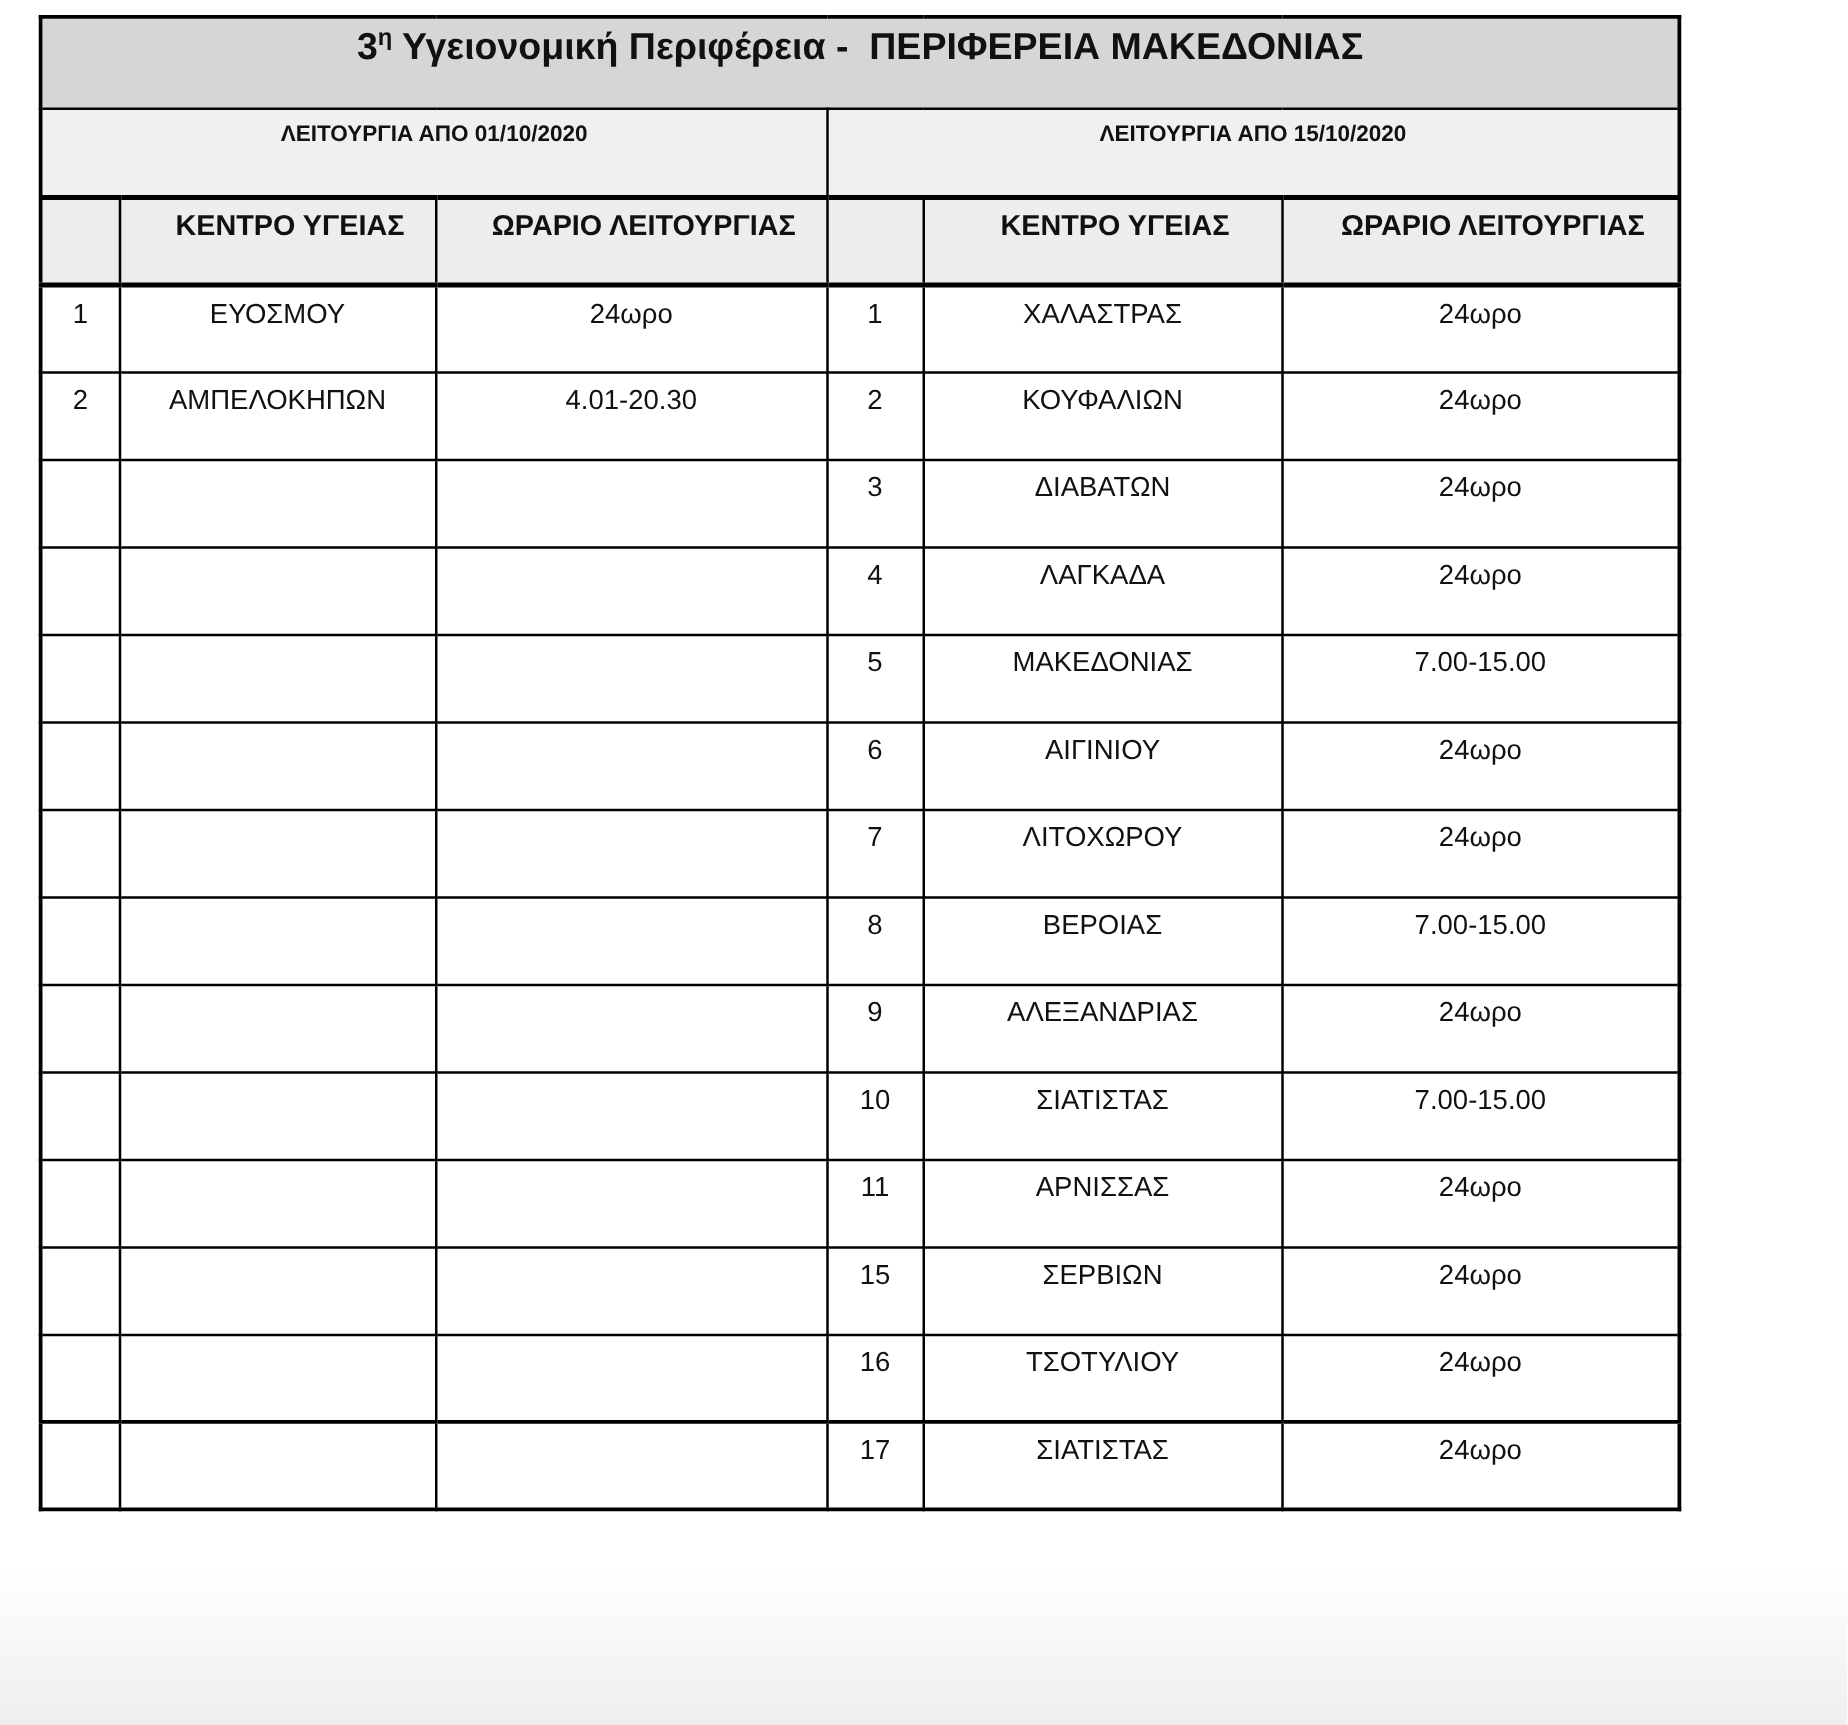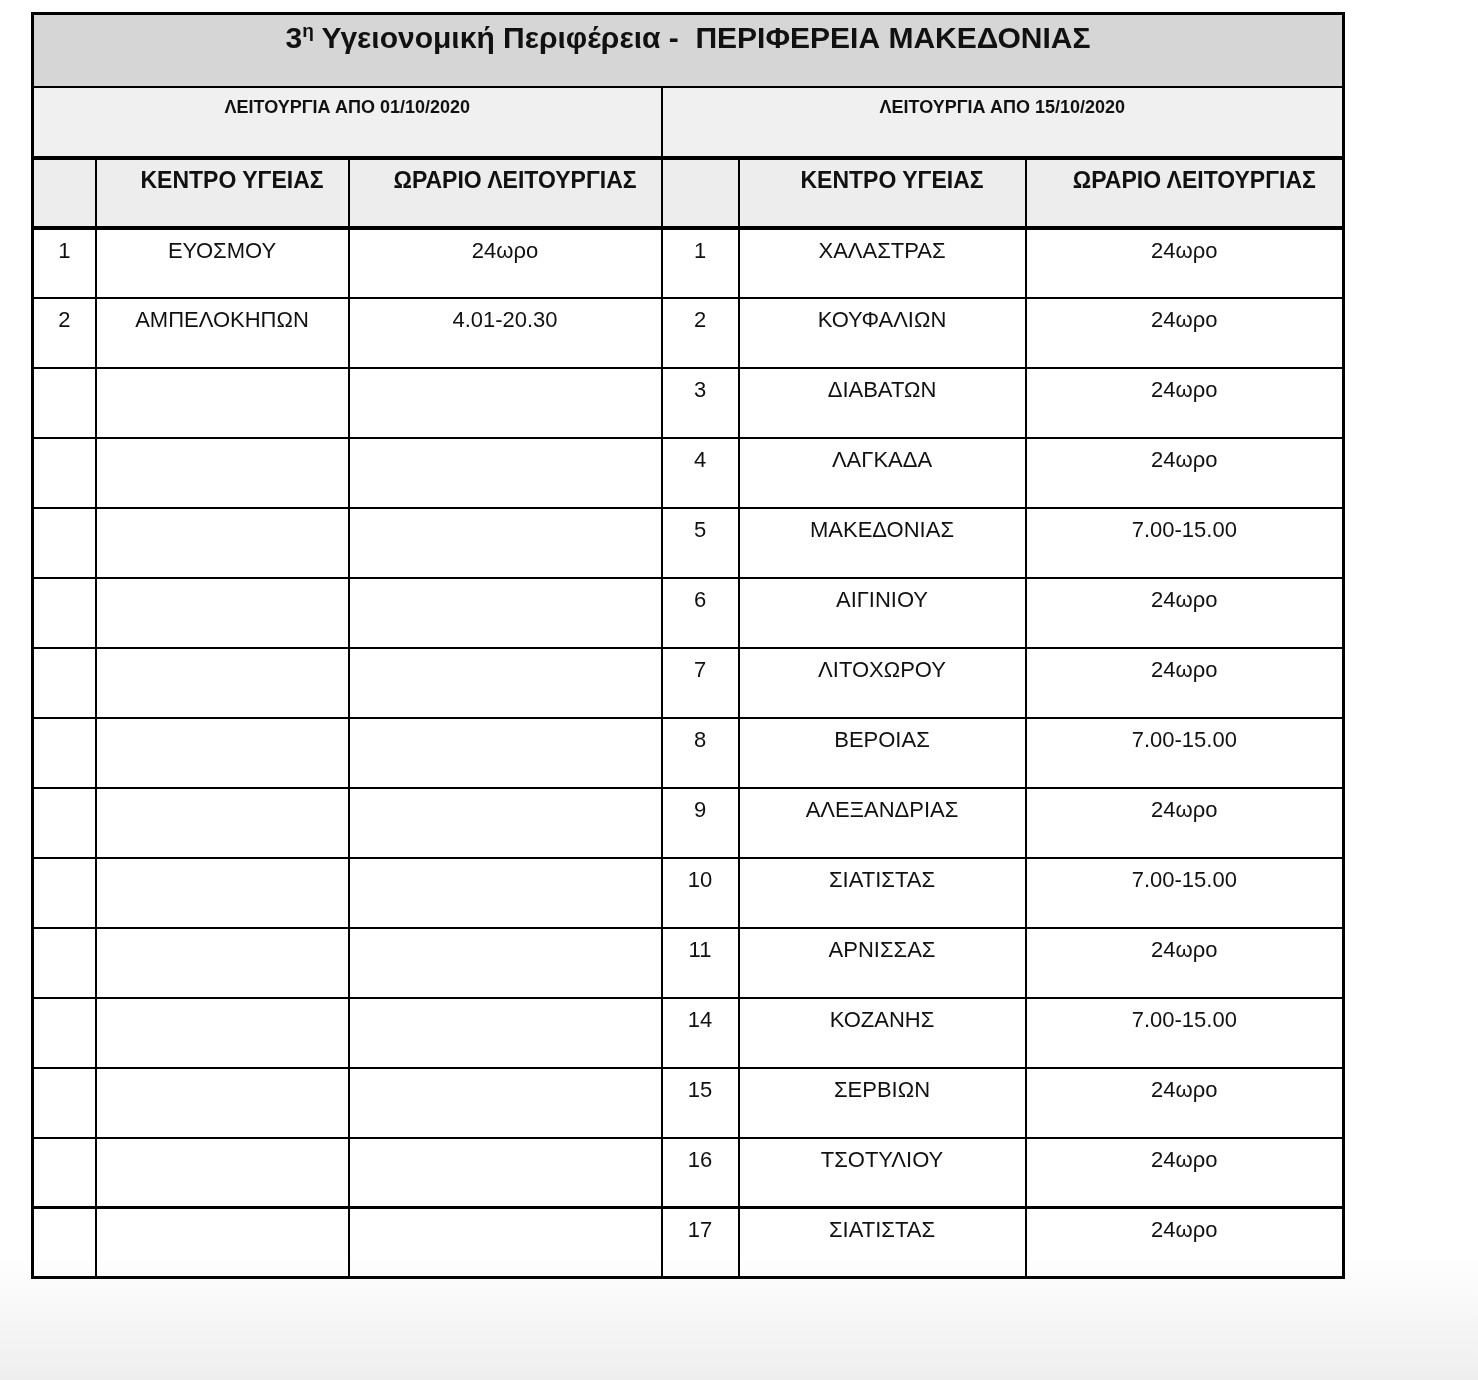--- a/index.html
+++ b/index.html
@@ -198,28 +198,20 @@
         <td></td>
         <td></td>
         <td>11</td>
         <td>ΑΡΝΙΣΣΑΣ</td>
         <td>24ωρο</td>
       </tr>
       <tr class="data-row">
         <td></td>
         <td></td>
         <td></td>
-        <td>14</td>
-        <td>ΚΟΖΑΝΗΣ</td>
-        <td>7.00-15.00</td>
-      </tr>
-      <tr class="data-row">
-        <td></td>
-        <td></td>
-        <td></td>
         <td>15</td>
         <td>ΣΕΡΒΙΩΝ</td>
         <td>24ωρο</td>
       </tr>
       <tr class="data-row thick-bottom">
         <td></td>
         <td></td>
         <td></td>
         <td>16</td>
         <td>ΤΣΟΤΥΛΙΟΥ</td>

